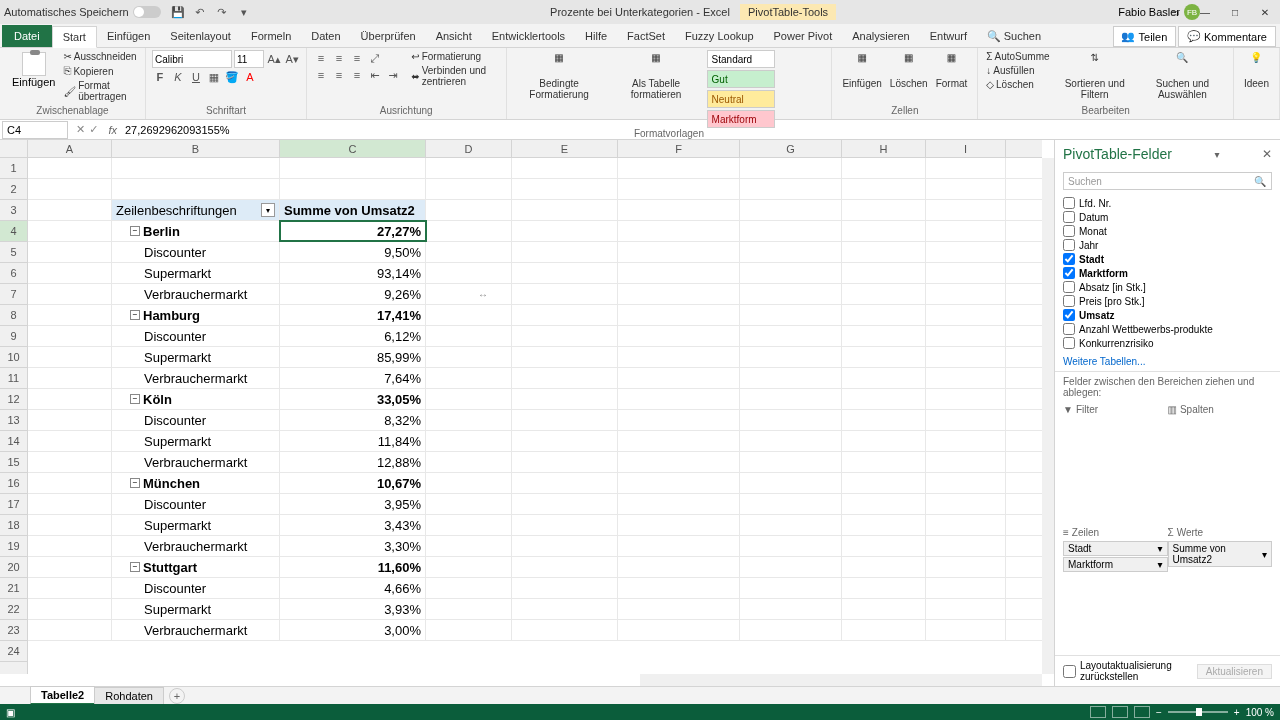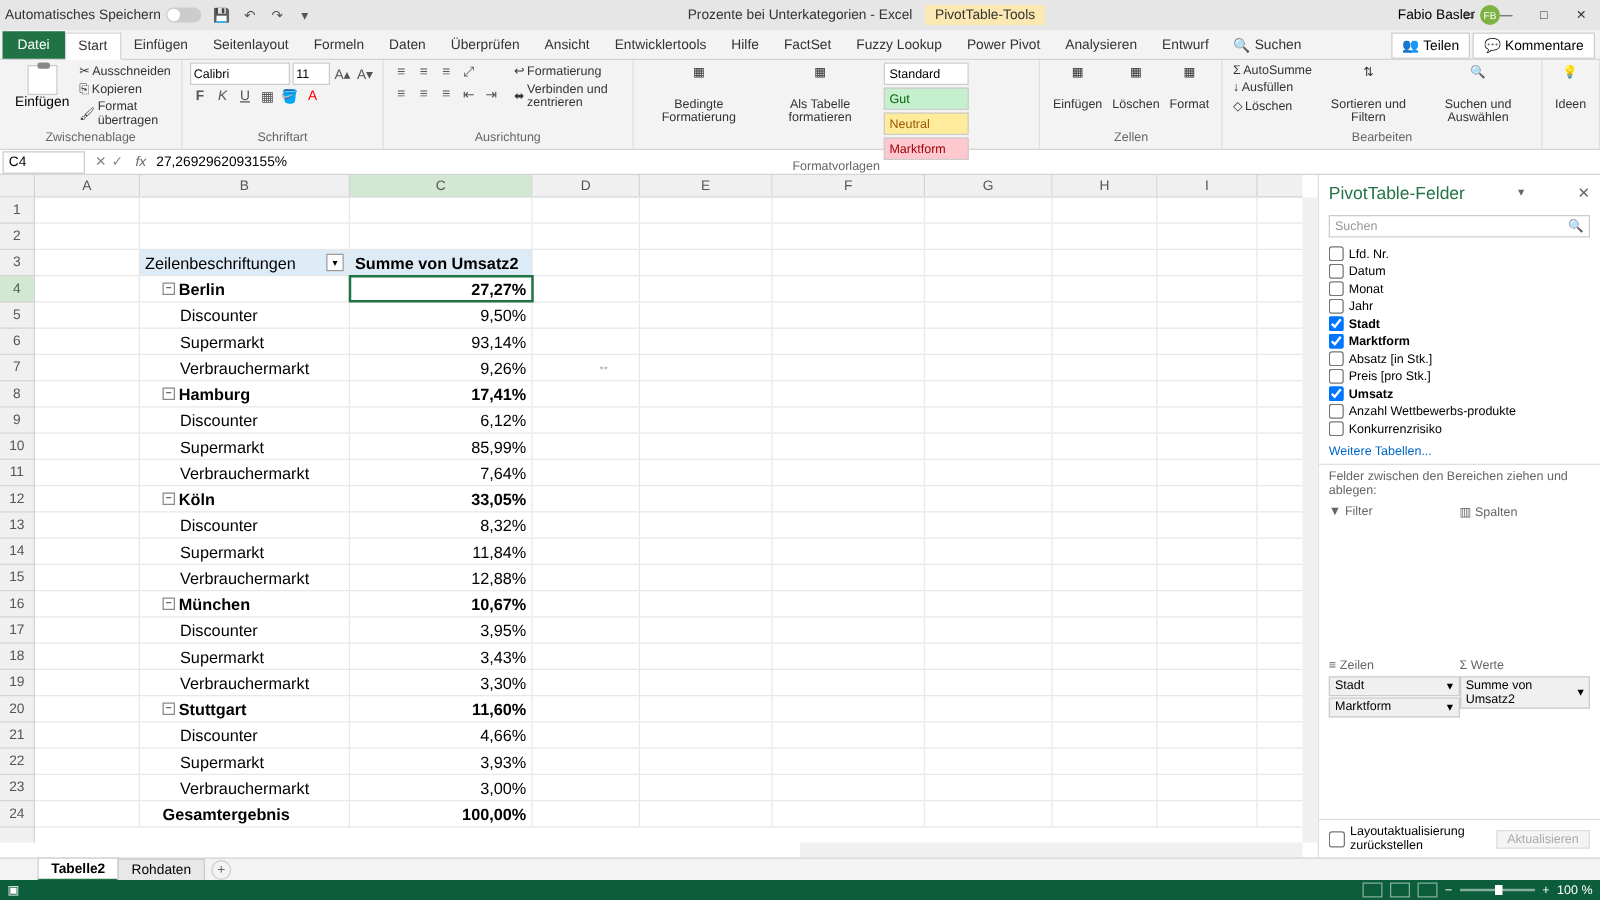--- a/index.html
+++ b/index.html
@@ -627,31 +627,20 @@
           <div class="cell" style="width: 84px;"></div>
           <div class="cell indent2" style="width: 168px;">Verbrauchermarkt</div>
           <div class="cell right" style="width: 146px;">3,00%</div>
           <div class="cell" style="width: 86px;"></div>
           <div class="cell" style="width: 106px;"></div>
           <div class="cell" style="width: 122px;"></div>
           <div class="cell" style="width: 102px;"></div>
           <div class="cell" style="width: 84px;"></div>
           <div class="cell" style="width: 80px;"></div>
         </div>
-        <div class="cell-row">
-          <div class="cell" style="width: 84px;"></div>
-          <div class="cell bold indent1" style="width: 168px;">Gesamtergebnis</div>
-          <div class="cell right bold" style="width: 146px;">100,00%</div>
-          <div class="cell" style="width: 86px;"></div>
-          <div class="cell" style="width: 106px;"></div>
-          <div class="cell" style="width: 122px;"></div>
-          <div class="cell" style="width: 102px;"></div>
-          <div class="cell" style="width: 84px;"></div>
-          <div class="cell" style="width: 80px;"></div>
-        </div>
       </div>
     <div class="vscroll"></div>
     <div class="hscroll"></div>
   </div>
 
   <div class="pivot-pane">
     <div class="pane-hdr">
       <span>PivotTable-Felder</span>
       <span style="color:#666;font-size:10px;">▾</span>
       <span class="close">✕</span>

